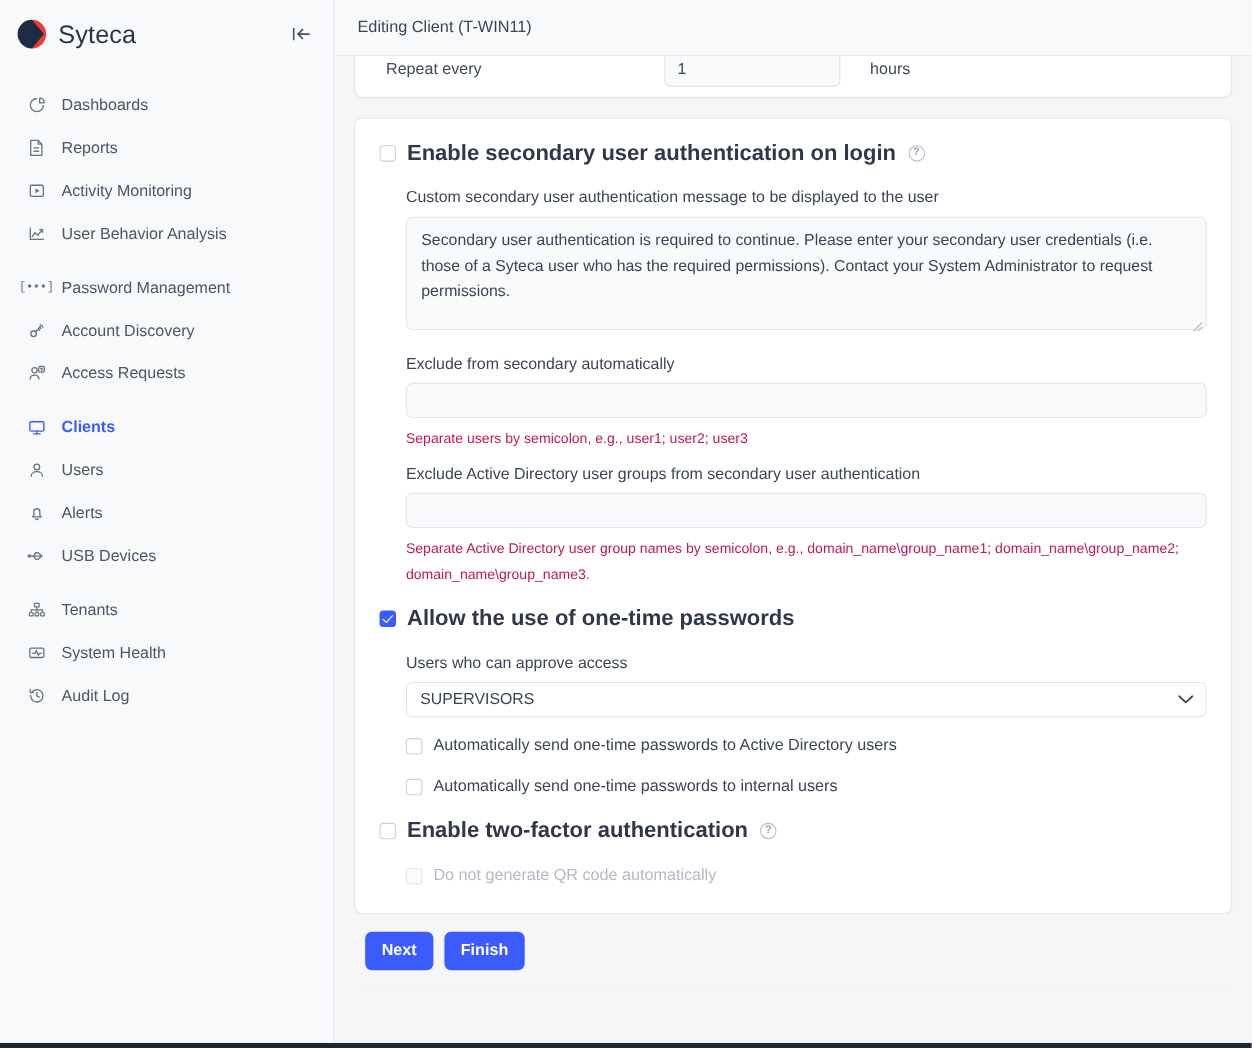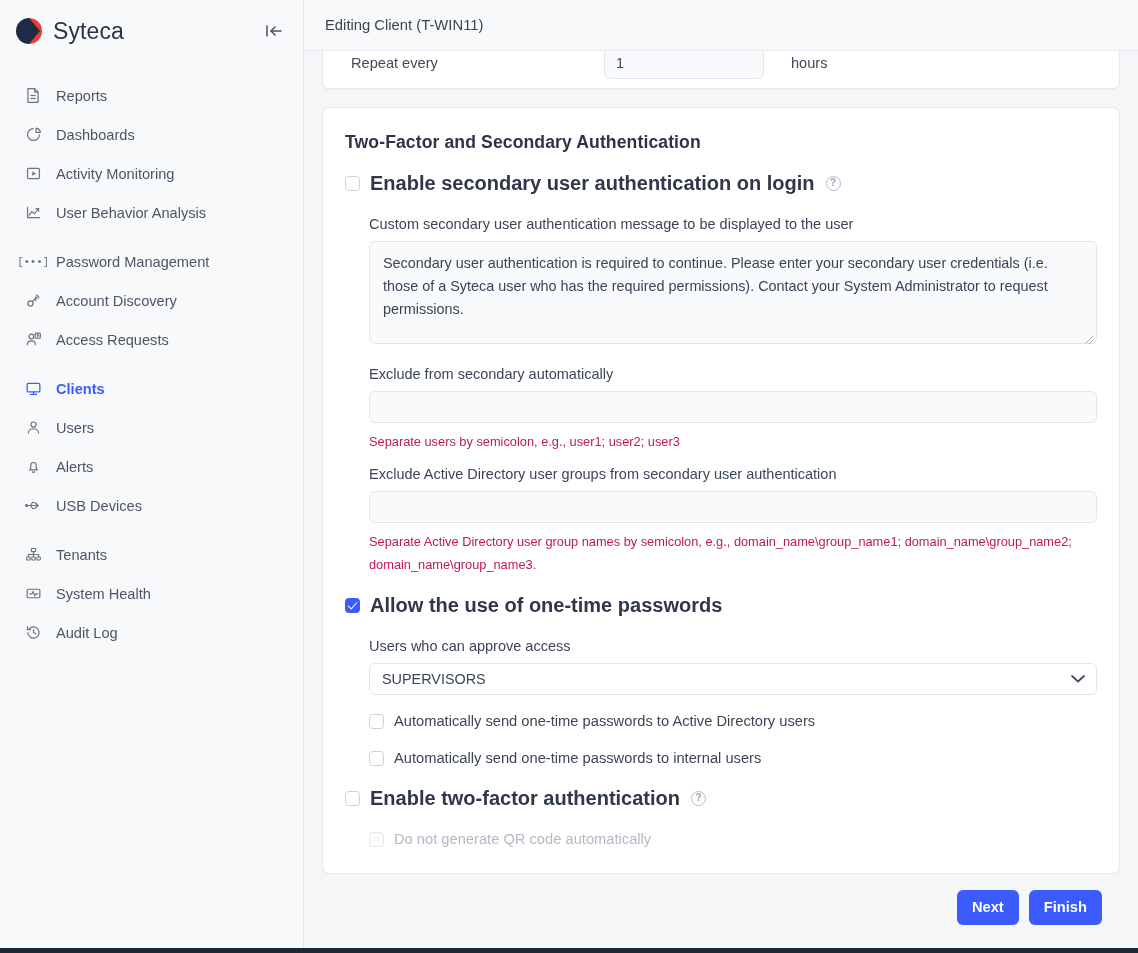--- a/index.html
+++ b/index.html
@@ -174,21 +174,21 @@
     pointer-events: none; color: #414a5c;
   }
 
   .gap-18 { height: 18px; }
   .gap-13 { height: 13px; }
   .gap-21 { height: 21px; }
 
   
   .footer {
     height: 66px; display: flex; align-items: center;
-    justify-content: flex-end; padding-right: 18px;
+    justify-content: flex-start; padding-right: 18px;
     background: #f5f6f8;
   }
   .btn {
     height: 35px; min-width: 57px; padding: 0 15px;
     background: #3b5bfd; color: #fff; border: none; border-radius: 6px;
     font-family: inherit; font-size: 14.7px; font-weight: 700;
     cursor: pointer; margin-left: 10px;
   }
 
   .bottombar { height: 5px; background: #1e2533; width: 1138px; }
@@ -217,38 +217,38 @@
           <polyline points="10,4 6,8 10,12"></polyline>
         </svg>
       </div>
     </div>
 
     <nav class="nav">
 
       <div class="nav-group">
         <div class="nav-item">
           <span class="nav-ico">
+            <svg width="17" height="17" viewBox="0 0 20 20" fill="none" stroke="currentColor" stroke-width="1.4">
+              <path d="M10 3a7 7 0 1 0 7 7"></path>
+                <path d="M13 2.4v5.2h5.2"></path>
+                <path d="M13 2.4A6.2 6.2 0 0 1 18.2 7.6"></path>
+            </svg>
+          </span>
+          <span>Dashboards</span>
+        </div>
+        <div class="nav-item">
+          <span class="nav-ico">
             <svg width="16" height="17" viewBox="0 0 18 20" fill="none" stroke="currentColor" stroke-width="1.4" stroke-linejoin="round">
               <path d="M3 2h8l4 4v12H3z"></path>
                 <path d="M11 2v4h4"></path>
                 <line x1="6" y1="10" x2="12" y2="10"></line>
                 <line x1="6" y1="13.5" x2="12" y2="13.5"></line>
             </svg>
           </span>
           <span>Reports</span>
-        </div>
-        <div class="nav-item">
-          <span class="nav-ico">
-            <svg width="17" height="17" viewBox="0 0 20 20" fill="none" stroke="currentColor" stroke-width="1.4">
-              <path d="M10 3a7 7 0 1 0 7 7"></path>
-                <path d="M13 2.4v5.2h5.2"></path>
-                <path d="M13 2.4A6.2 6.2 0 0 1 18.2 7.6"></path>
-            </svg>
-          </span>
-          <span>Dashboards</span>
         </div>
         <div class="nav-item">
           <span class="nav-ico">
             <svg width="17" height="17" viewBox="0 0 20 20" fill="none" stroke="currentColor" stroke-width="1.4">
               <rect x="3" y="4" width="14" height="12" rx="1.5"></rect>
                 <path d="M8.5 7.5 L13 10 L8.5 12.5 Z" fill="currentColor" stroke="none"></path>
             </svg>
           </span>
           <span>Activity Monitoring</span>
         </div>
@@ -385,21 +385,20 @@
       <div class="card card-top">
         <div class="repeat-row">
           <span class="repeat-label">Repeat every</span>
           <input class="num-input" type="text" value="1" style="">
           <span class="unit-label">hours</span>
         </div>
       </div>
 
       <div class="card card-main">
 
-        <h2 class="section-title">Two-Factor and Secondary Authentication</h2>
 
         <div class="cb-row">
           <span class="cbox"></span>
           <span class="cb-label-bold">Enable secondary user authentication on login</span>
           <span class="help-ico">?</span>
         </div>
 
         <div class="indent">
 
           <div class="gap-21"></div>

